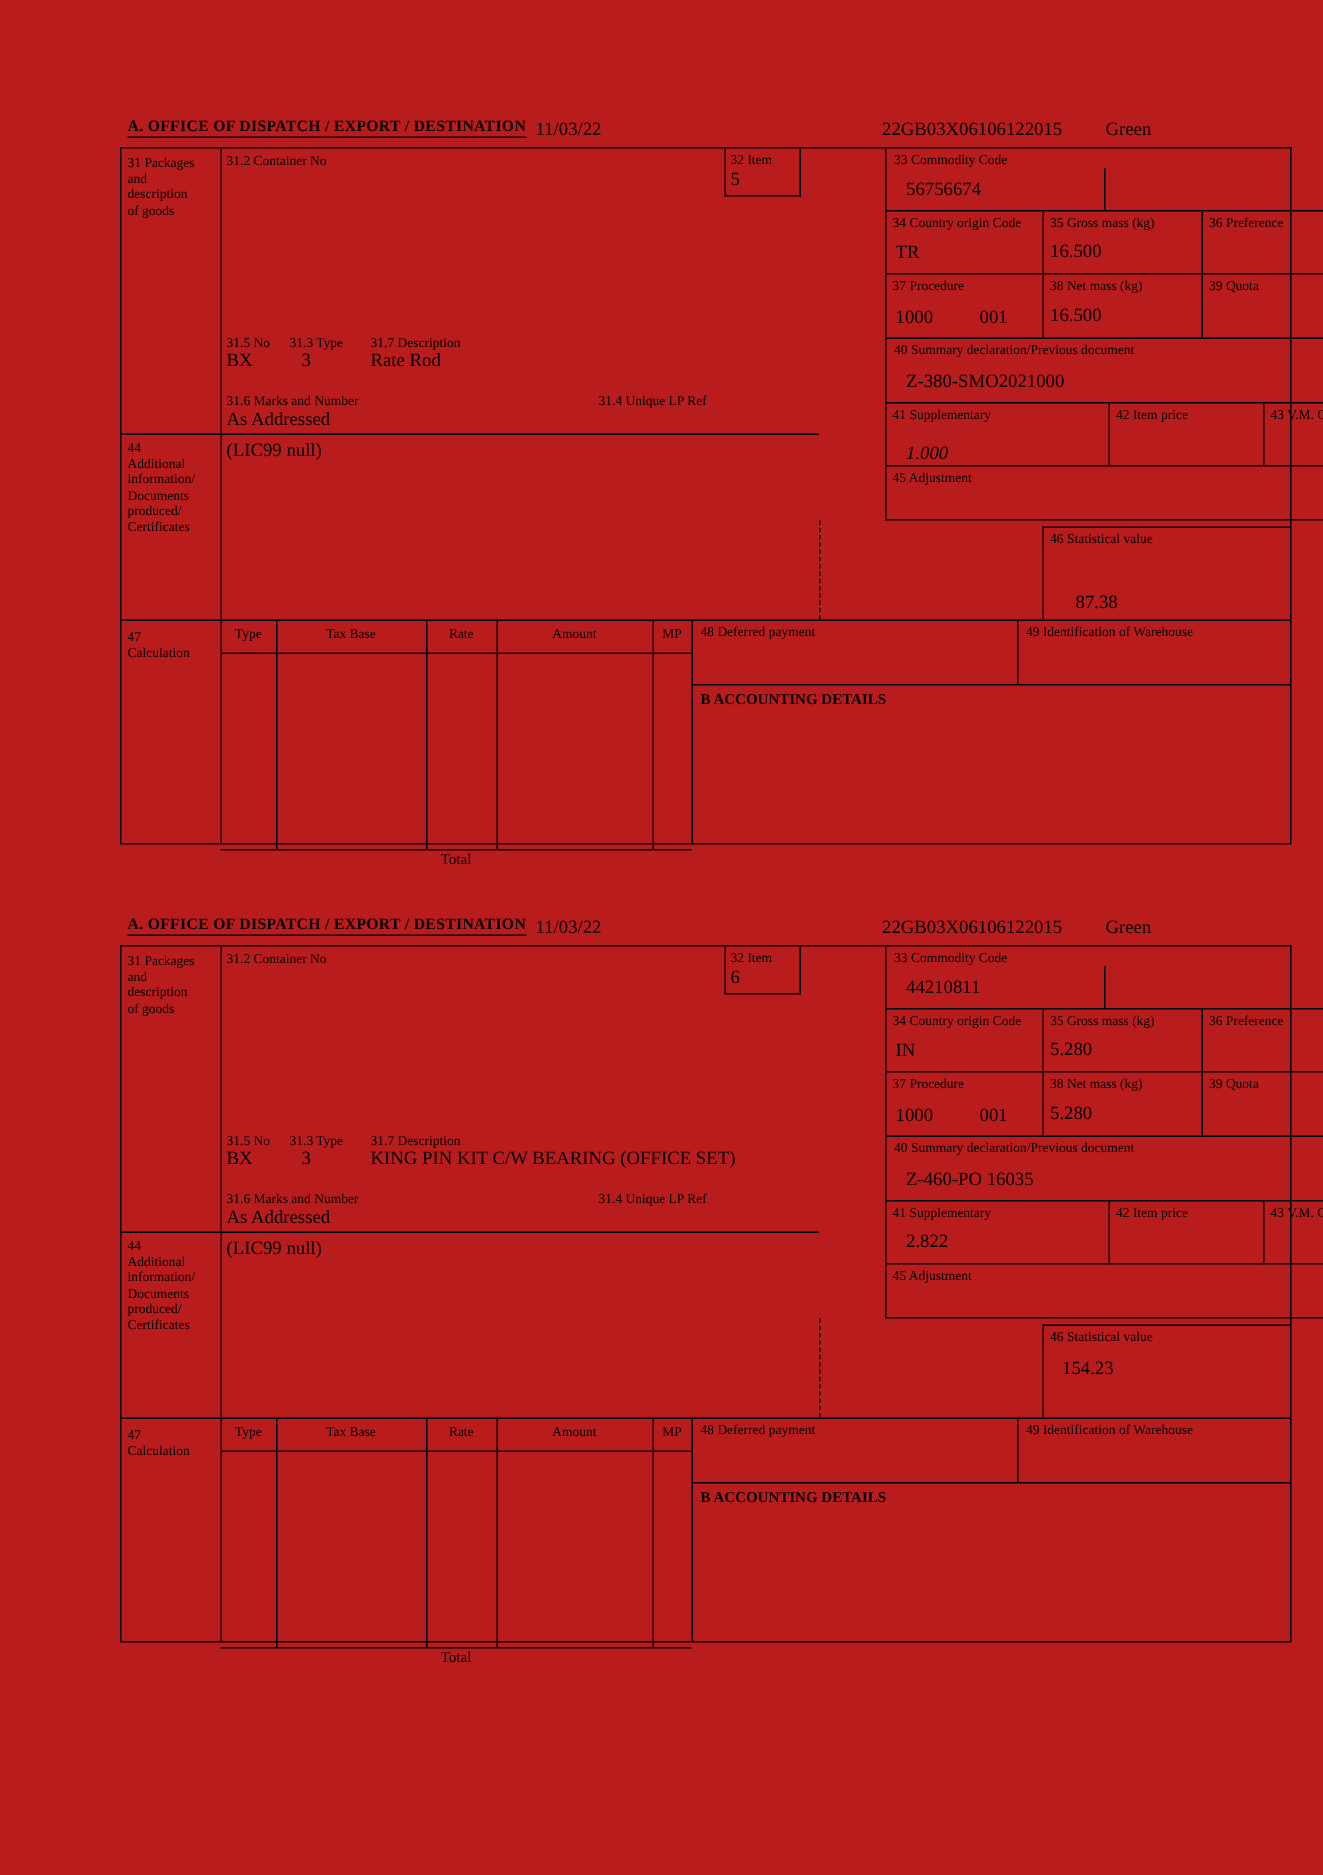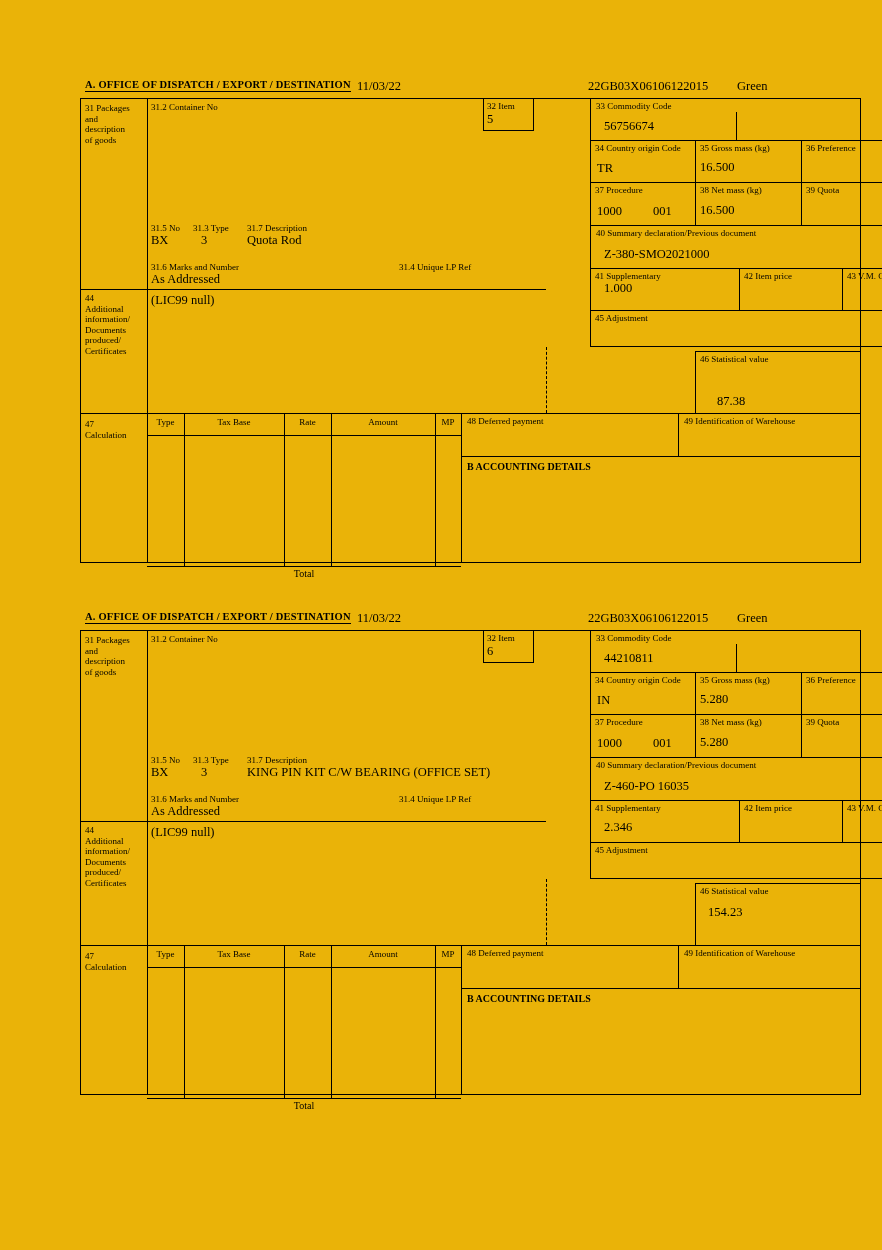--- a/index.html
+++ b/index.html
@@ -3,21 +3,21 @@
 <meta charset="utf-8">
 <style>
   * { margin:0; padding:0; box-sizing:border-box; }
   html,body { background:#ffffff; }
   body {
     width:882px; height:1250px;
     font-family:"Liberation Serif", serif;
     color:#000;
     position:relative;
   }
-  #sheet { position:relative; width:882px; height:1250px; overflow:hidden; background:#eab308; }
+  #sheet { position:relative; width:882px; height:1250px; overflow:hidden; background:#b91c1c; }
   .form-section { position:absolute; left:0; width:882px; height:487px; }
   #sheet > .form-section:nth-of-type(1) { top:78px; }
   #sheet > .form-section:nth-of-type(2) { top:610px; }
   .abs { position:absolute; }
   .lbl { position:absolute; font-size:9px; line-height:10.5px; white-space:nowrap; }
   .ml  { white-space:pre-line; }
   .val { position:absolute; font-size:12.5px; line-height:14px; white-space:nowrap; }
   .hdr-a { position:absolute; font-size:10.5px; font-weight:700; letter-spacing:0.2px; border-bottom:1px solid #000; padding-bottom:1px; white-space:nowrap; }
   .b10 { position:absolute; font-size:10px; font-weight:700; white-space:nowrap; }
   .itembox { position:absolute; left:80px; top:20px; width:781px; height:465px; border:1px solid #000; }
@@ -64,21 +64,21 @@
         <div class="lbl" style="left:3px; top:2px;">32 Item</div>
         <div class="val" style="left:3px; top:13px;">5</div>
       </div>
 
       <div class="lbl" style="left:70px; top:124px;">31.5 No</div>
       <div class="lbl" style="left:112px; top:124px;">31.3 Type</div>
       <div class="lbl" style="left:166px; top:124px;">31.7 Description</div>
 
       <div class="val" style="left:70px; top:134px;">BX</div>
       <div class="val" style="left:120px; top:134px;">3</div>
-      <div class="val" style="left:166px; top:134px;">Quota Rod</div>
+      <div class="val" style="left:166px; top:134px;">Rate Rod</div>
 
       <div class="lbl" style="left:70px; top:163px;">31.6 Marks and Number</div>
       <div class="lbl" style="left:318px; top:163px;">31.4 Unique LP Ref</div>
       <div class="val" style="left:70px; top:173px;">As Addressed</div>
 
       <div class="val" style="left:70px; top:194px;">(LIC99 null)</div>
 
       <div class="cell" style="left:465px; top:0; width:314px; height:42px;">
         <div class="lbl" style="left:5px; top:2px;">33 Commodity Code</div>
         <div class="val" style="left:13px; top:20px;">56756674</div>
@@ -110,21 +110,21 @@
         <div class="lbl" style="left:4px; top:2px;">39 Quota</div>
       </div>
 
       <div class="cell" style="left:465px; top:127px; width:314px; height:43px;">
         <div class="lbl" style="left:5px; top:2px;">40 Summary declaration/Previous document</div>
         <div class="val" style="left:13px; top:21px;text-align:right;">Z-380-SMO2021000</div>
       </div>
 
       <div class="cell" style="left:465px; top:170px; width:149px; height:42px;">
         <div class="lbl" style="left:4px; top:2px;">41 Supplementary</div>
-        <div class="val" style="left:13px; top:12px;">1.000</div>
+        <div class="val" style="left:13px; top:26px;font-style:italic;">1.000</div>
       </div>
       <div class="cell" style="left:614px; top:170px; width:103px; height:42px;">
         <div class="lbl" style="left:4px; top:2px;">42 Item price</div>
       </div>
       <div class="cell" style="left:717px; top:170px; width:62px; height:42px;">
         <div class="lbl" style="left:4px; top:2px;">43 V.M. Code</div>
       </div>
 
       <div class="cell" style="left:465px; top:212px; width:314px; height:36px;">
         <div class="lbl" style="left:4px; top:2px;">45 Adjustment</div>
@@ -241,21 +241,21 @@
         <div class="lbl" style="left:4px; top:2px;">39 Quota</div>
       </div>
 
       <div class="cell" style="left:465px; top:127px; width:314px; height:43px;">
         <div class="lbl" style="left:5px; top:2px;">40 Summary declaration/Previous document</div>
         <div class="val" style="left:13px; top:21px;">Z-460-PO 16035</div>
       </div>
 
       <div class="cell" style="left:465px; top:170px; width:149px; height:42px;">
         <div class="lbl" style="left:4px; top:2px;">41 Supplementary</div>
-        <div class="val" style="left:13px; top:19px;">2.346</div>
+        <div class="val" style="left:13px; top:19px;">2.822</div>
       </div>
       <div class="cell" style="left:614px; top:170px; width:103px; height:42px;">
         <div class="lbl" style="left:4px; top:2px;">42 Item price</div>
       </div>
       <div class="cell" style="left:717px; top:170px; width:62px; height:42px;">
         <div class="lbl" style="left:4px; top:2px;">43 V.M. Code</div>
       </div>
 
       <div class="cell" style="left:465px; top:212px; width:314px; height:36px;">
         <div class="lbl" style="left:4px; top:2px;">45 Adjustment</div>

